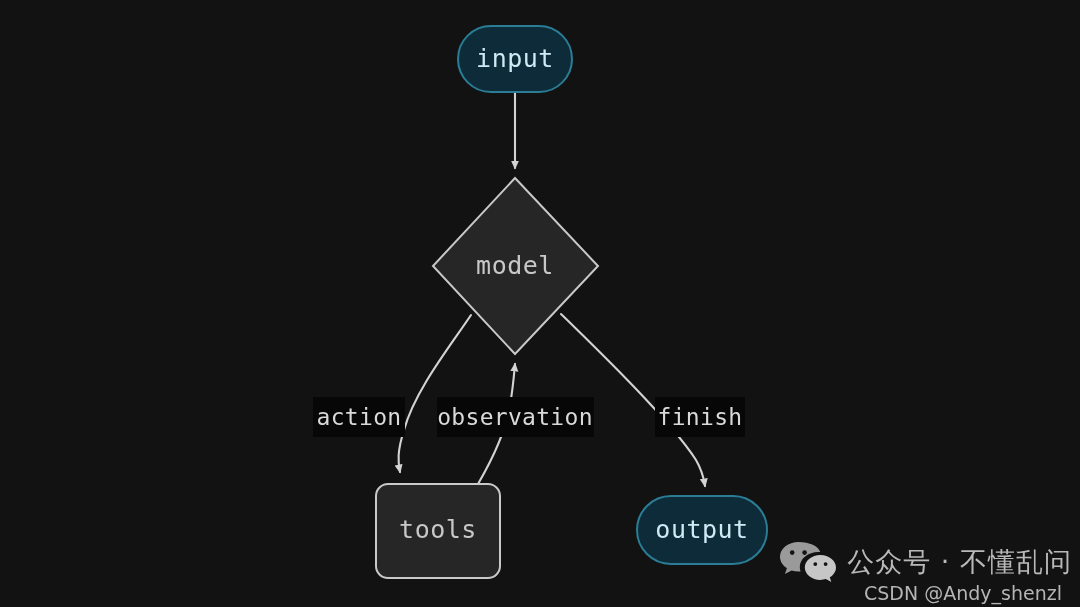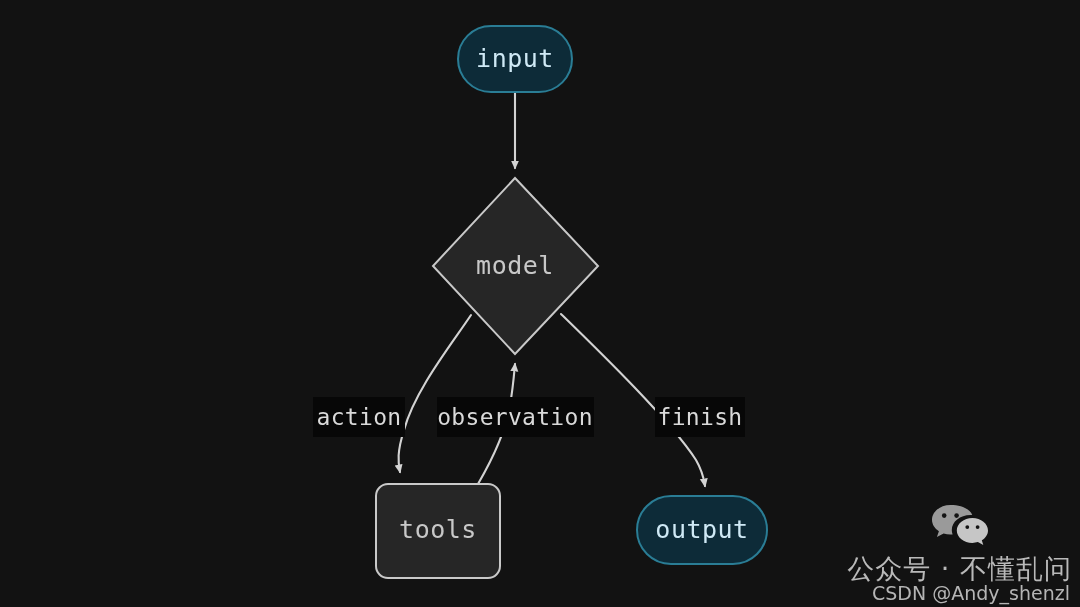--- a/index.html
+++ b/index.html
@@ -57,35 +57,34 @@
     bottom: 4px;
     display: flex;
     flex-direction: column;
     align-items: flex-end;
     pointer-events: none;
   }
   #wm-top {
     display: flex;
     align-items: center;
     gap: 10px;
-    flex-direction: column;
   }
   #wm-brand {
     font-family: "DejaVu Sans", "Liberation Sans", sans-serif;
     font-size: 27px;
     color: #b9b9b9;
     letter-spacing: 1px;
     line-height: 1;
   }
   #wm-sub {
     font-family: "DejaVu Sans", "Liberation Sans", sans-serif;
     font-size: 19px;
     color: #b5b5b5;
     margin-top: 2px;
-    margin-right: 2px;
+    margin-right: 10px;
     line-height: 1;
   }
   .wechat-icon { display: block; }
 </style>
 </head>
 <body>
 
 <div id="stage">
 
   <svg id="graph-svg" viewBox="0 0 1080 607">

